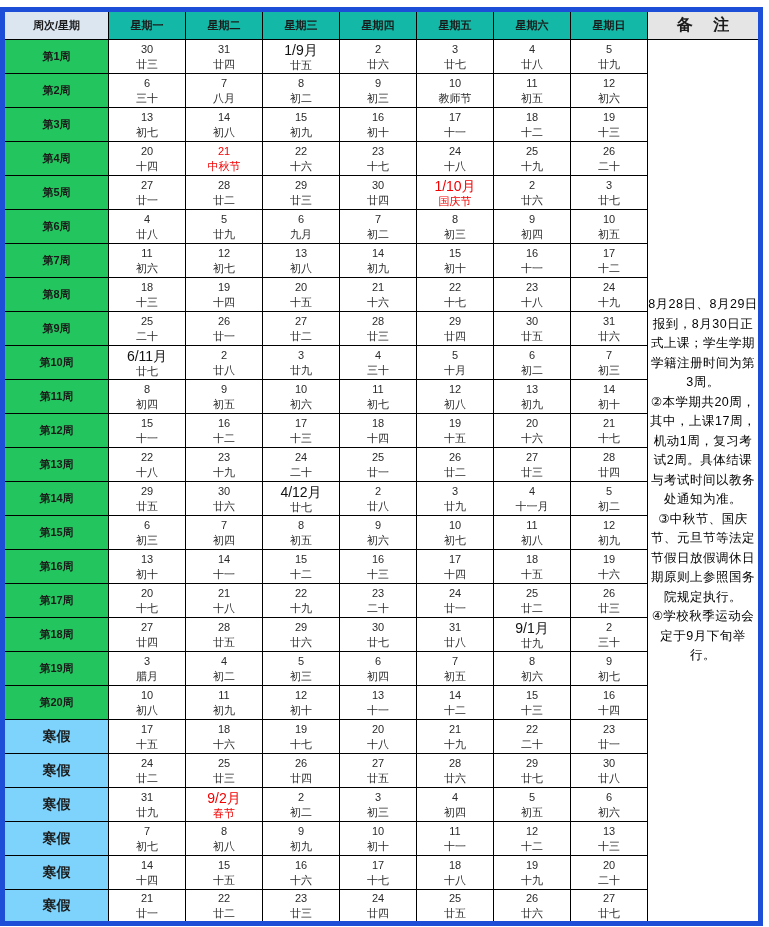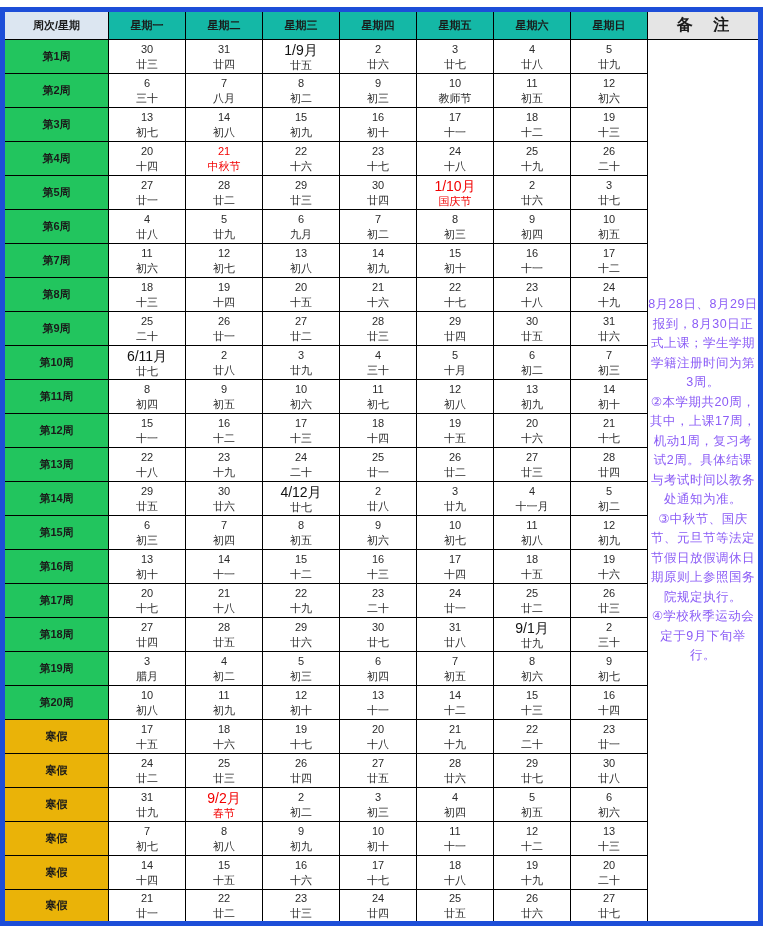--- a/index.html
+++ b/index.html
@@ -23,39 +23,39 @@
     text-align: center;
     vertical-align: middle;
     overflow: hidden;
   }
   thead tr { height: 30px; }
   tbody tr { height: 34px; }
   th.corner { background: #dce6f1; font-size: 11px; font-weight: bold; color: #1a1a1a; }
   th.dayhdr { background: #14b8a6; font-size: 11px; font-weight: bold; color: #1a1a1a; }
   th.noteshdr { background: #e5e5e5; font-size: 16px; font-weight: bold; color: #1a1a1a; letter-spacing: 8px; text-indent: 8px; }
   th.weeklbl { background: #22c55e; font-size: 11px; font-weight: bold; color: #1a1a1a; }
-  th.holidaylbl { background: #eab308; font-size: 11px; font-weight: bold; color: #1a1a1a; }
+  th.holidaylbl { background: #7dd3fc; font-size: 14px; font-weight: bold; color: #1a1a1a; }
   td.cell { background: #ffffff; }
   .dnum { font-size: 11px; line-height: 15px; color: #2a2a2a; }
   .lun  { font-size: 11px; line-height: 15px; color: #2a2a2a; }
   td.cell.big .dnum { font-size: 14px; line-height: 16px; color: #111; }
   td.cell.big .lun  { line-height: 14px; }
   td.cell.red .dnum, td.cell.red .lun { color: #f20000; }
   td.cell.red.big .dnum { font-weight: normal; }
   td.notes {
     background: #ffffff;
     vertical-align: top;
     text-align: left;
     padding: 238px 2px 0 4px;
   }
   td.notes p {
     margin: 0;
     font-size: 12.5px;
     line-height: 19.5px;
-    color: #8b5cf6;
+    color: #000000;
     letter-spacing: 0.5px;
   }
 </style>
 </head>
 <body>
 
 <div class="page">
   <table class="cal">
     <colgroup>
       <col style="width:106px">

